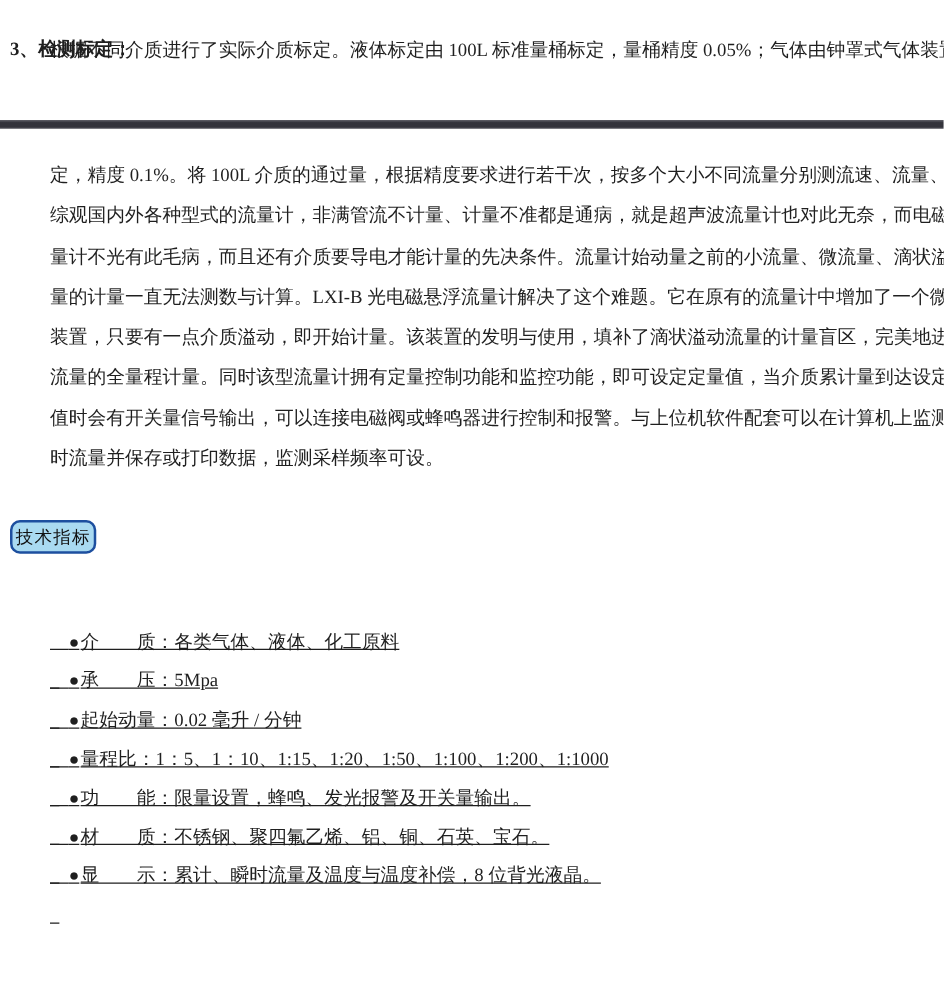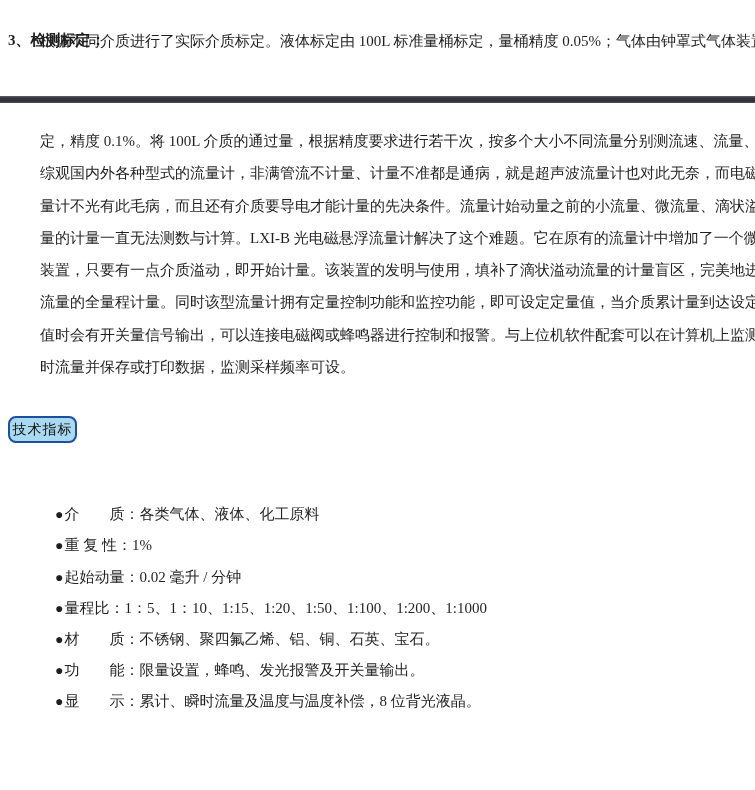--- a/index.html
+++ b/index.html
@@ -30,21 +30,21 @@
   .badge{
     position:absolute;left:8px;top:416px;width:69px;height:27px;
     background:#a9daf1;border:2px solid #1d4f9f;border-radius:8px;
     display:flex;align-items:center;justify-content:center;
     box-sizing:border-box;
   }
   .badge .badge-label{
     font-size:14px;color:#111111;white-space:pre;letter-spacing:1px;
   }
   .specs{
-    position:absolute;left:40px;top:468px;width:715px;
+    position:absolute;left:40px;top:468px;width:715px;text-decoration:underline;
   }
   .spec-row{
     height:31.2px;line-height:31.2px;font-size:15px;white-space:pre;
   }
   .spec-row .bullet{
     font-size:14px;margin-right:1px;
   }
 </style>
 </head>
 <body>
@@ -68,30 +68,30 @@
 
 <div class="badge">
   <span class="badge-label">技术指标</span>
 </div>
 
 <div class="specs">
     <div class="spec-row">
     <span class="bullet">●</span><span class="spec-text">介　　质：各类气体、液体、化工原料</span>
   </div>
     <div class="spec-row">
-    <span class="bullet">●</span><span class="spec-text">重 复 性：1%</span>
+    <span class="bullet">●</span><span class="spec-text">承　　压：5Mpa</span>
   </div>
     <div class="spec-row">
     <span class="bullet">●</span><span class="spec-text">起始动量：0.02 毫升 / 分钟</span>
   </div>
     <div class="spec-row">
     <span class="bullet">●</span><span class="spec-text">量程比：1：5、1：10、1:15、1:20、1:50、1:100、1:200、1:1000</span>
   </div>
     <div class="spec-row">
-    <span class="bullet">●</span><span class="spec-text">材　　质：不锈钢、聚四氟乙烯、铝、铜、石英、宝石。</span>
+    <span class="bullet">●</span><span class="spec-text">功　　能：限量设置，蜂鸣、发光报警及开关量输出。</span>
   </div>
     <div class="spec-row">
-    <span class="bullet">●</span><span class="spec-text">功　　能：限量设置，蜂鸣、发光报警及开关量输出。</span>
+    <span class="bullet">●</span><span class="spec-text">材　　质：不锈钢、聚四氟乙烯、铝、铜、石英、宝石。</span>
   </div>
     <div class="spec-row">
     <span class="bullet">●</span><span class="spec-text">显　　示：累计、瞬时流量及温度与温度补偿，8 位背光液晶。</span>
   </div>
   </div>
 
 </body></html>

